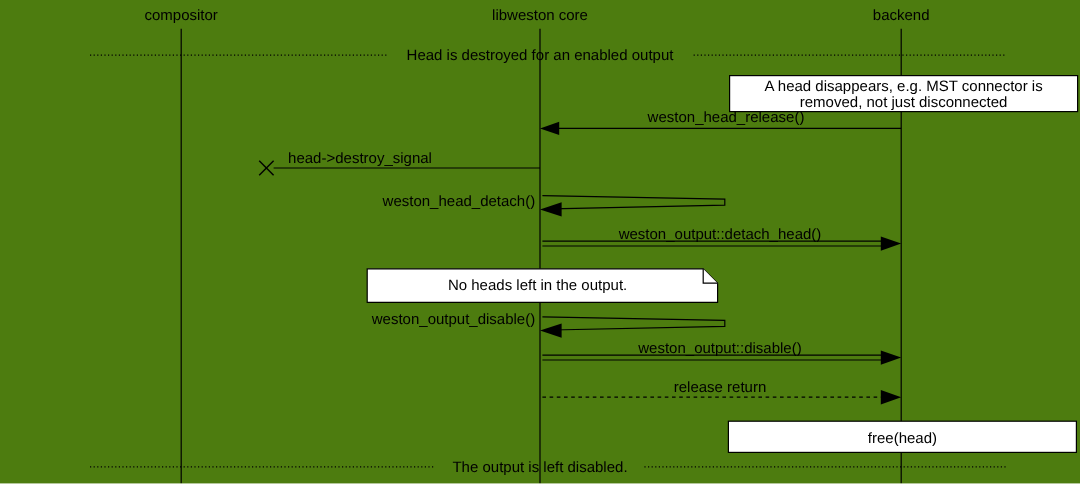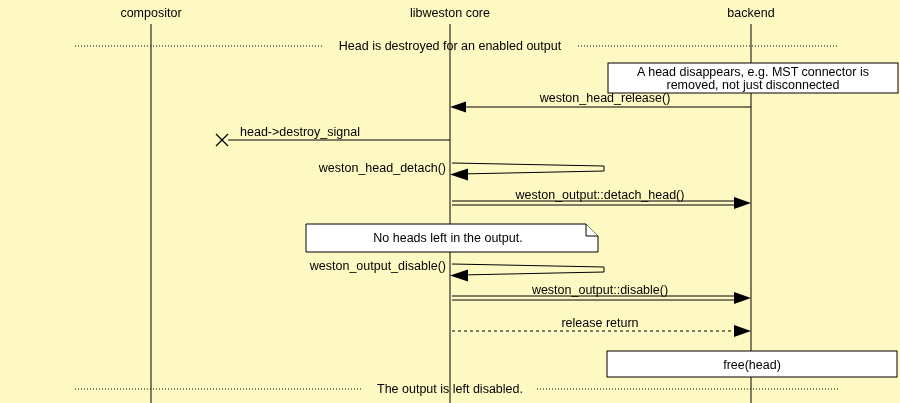--- a/index.html
+++ b/index.html
@@ -9,21 +9,21 @@
   }
   body {
     font-family: "Liberation Sans", sans-serif;
     color: #000000;
   }
   #diagram-root {
     position: relative;
     width: 900px;
     height: 403px;
     overflow: hidden;
-    background: #fef9c3;
+    background: #4d7c0f;
   }
   #diagram-svg {
     position: absolute;
     left: 0;
     top: 0;
   }
   .actor-label {
     font-size: 12.5px;
     fill: #000;
     text-anchor: middle;

